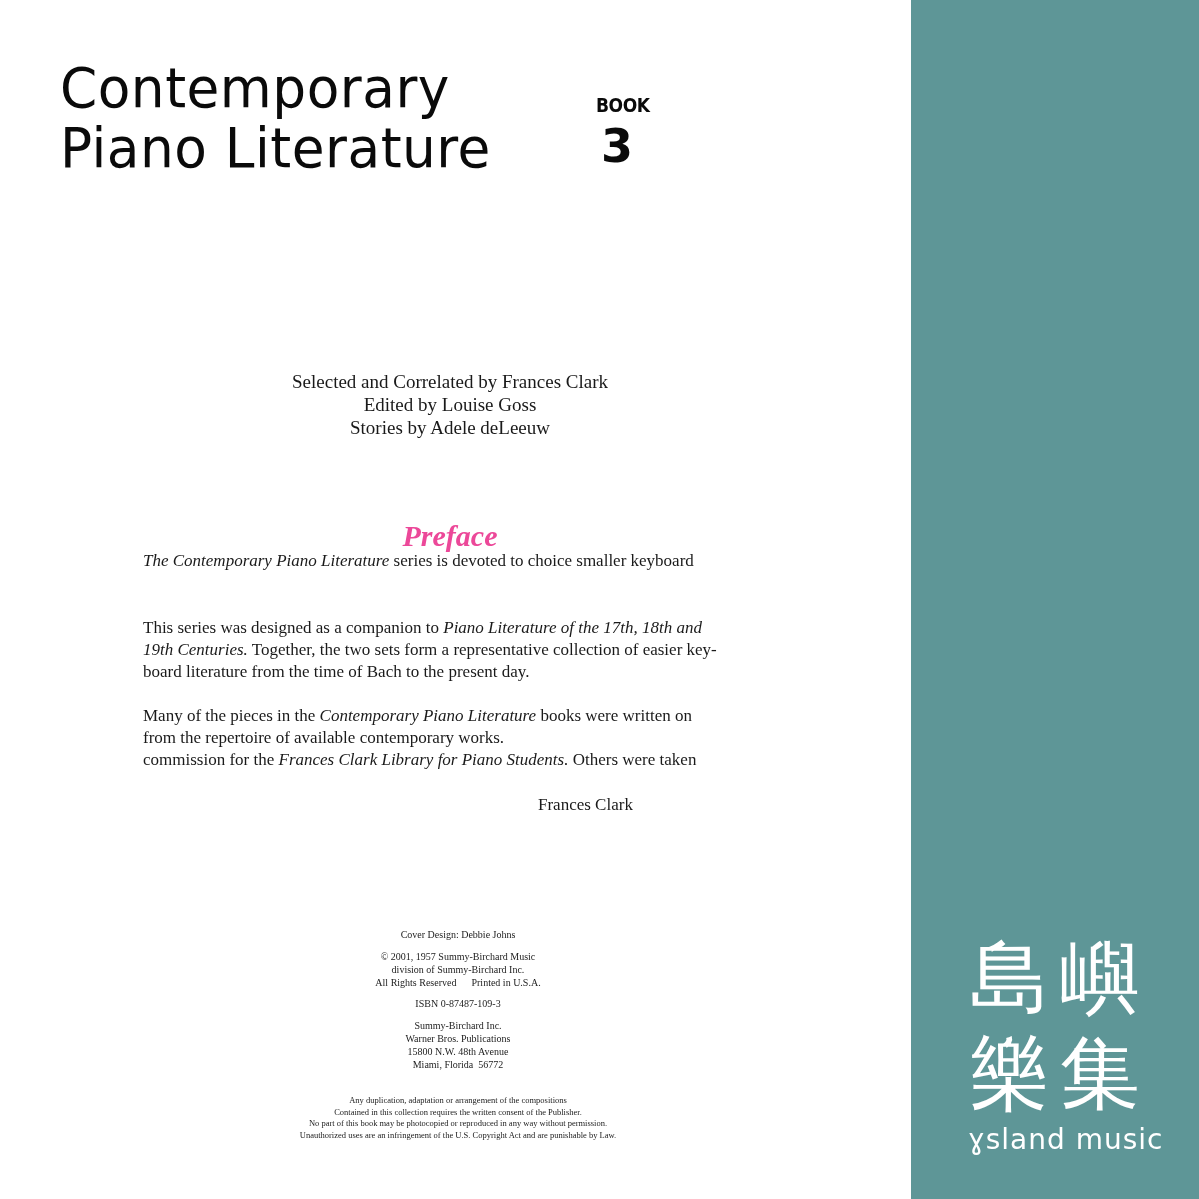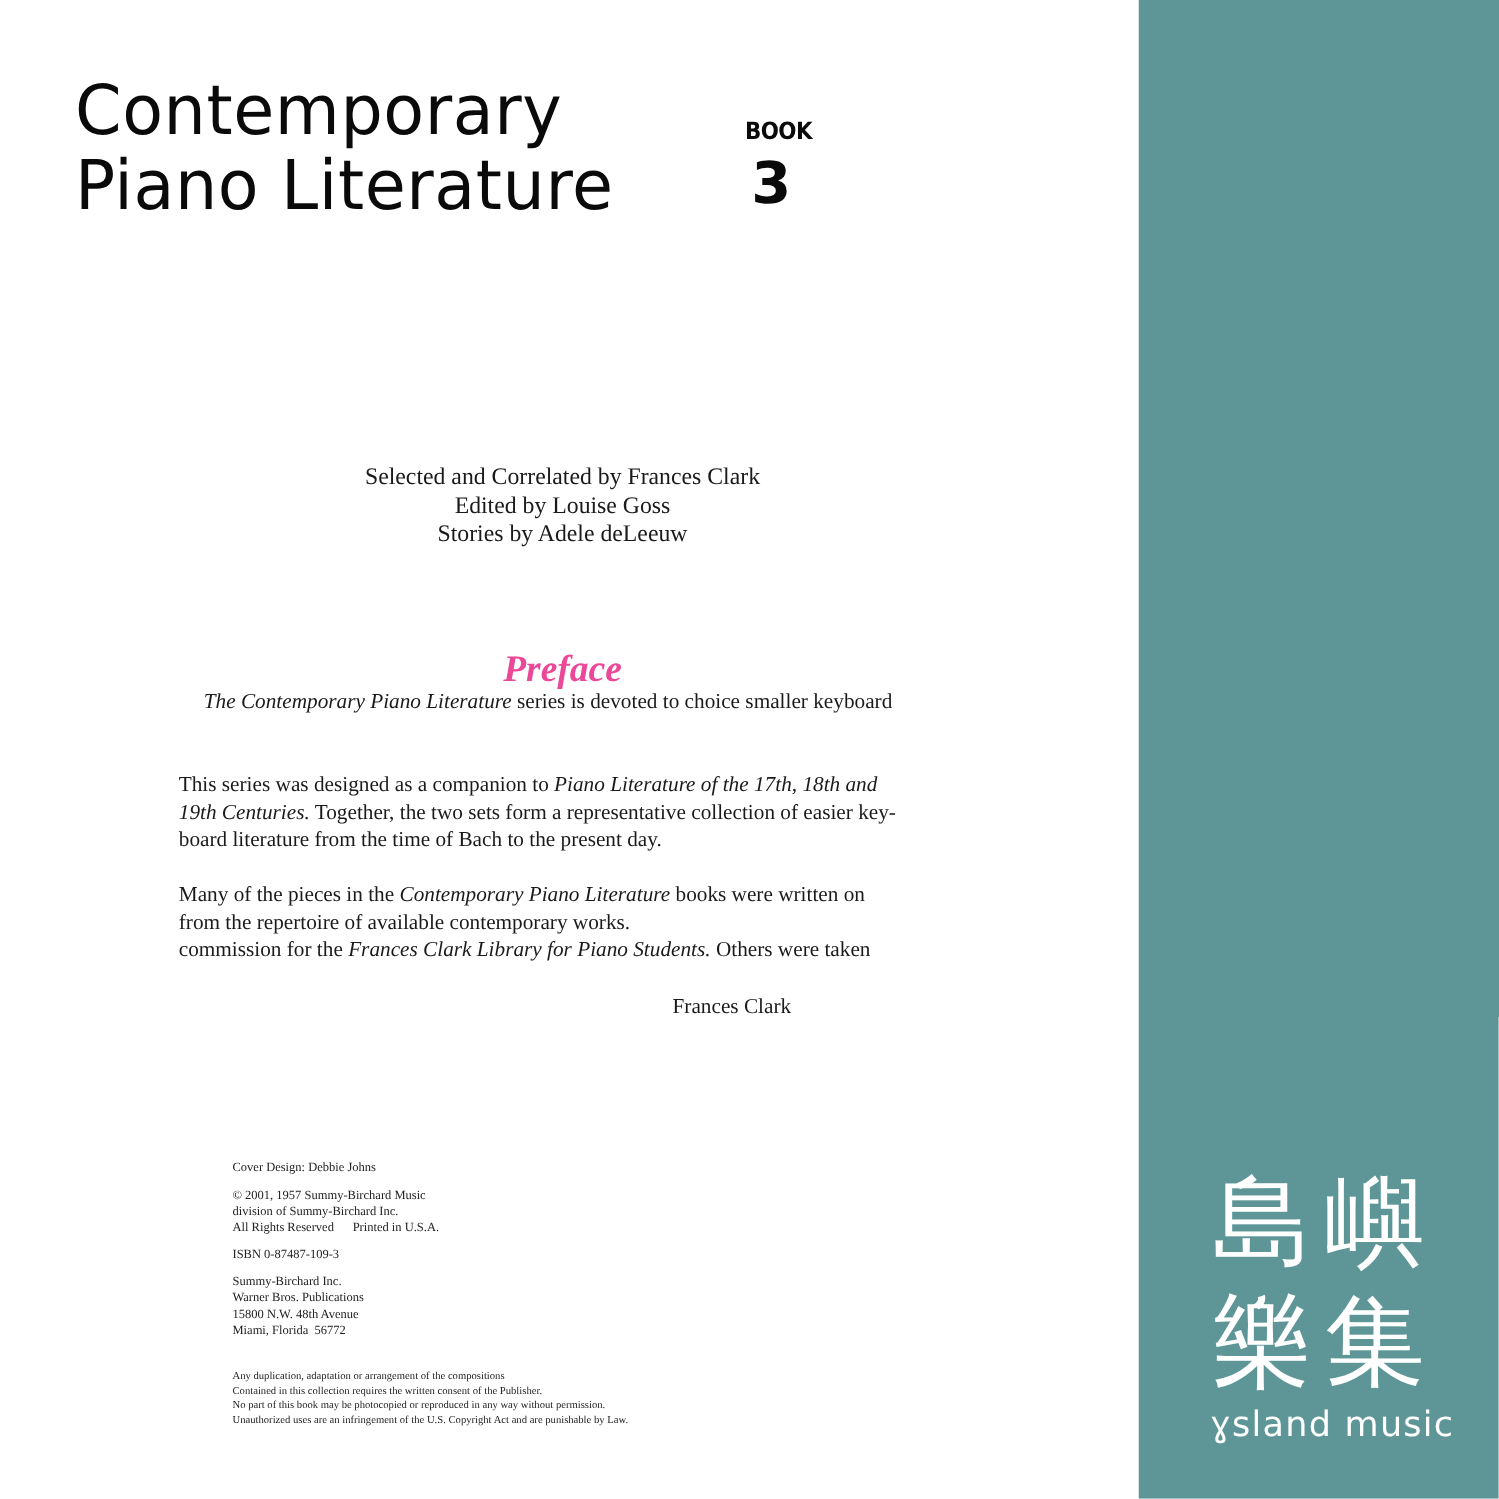--- a/index.html
+++ b/index.html
@@ -51,33 +51,33 @@
       color: #ec4899;
       margin-top: 34px;
     }
 
     .para {
       position: absolute; left: 143px; width: 620px;
       font-size: 17px; line-height: 22px; color: #1a1a1a;
     }
     .para .line { display: block; white-space: nowrap; }
     .para i { font-style: italic; }
-    .p1 { top: 550px; margin-left: 20px; }
+    .p1 { top: 550px; }
     .p2 { top: 617px; }
     .p3 { top: 705px; }
 
     .signature {
       position: absolute; left: 538px; top: 795px;
       font-size: 17px; color: #1a1a1a; white-space: nowrap;
     }
 
     
     .small {
-      position: absolute; width: 500px; left: 186px;
-      font-size: 10px; line-height: 13px; color: #222;
+      position: absolute; width: 500px; left: 208px;
+      text-align: center; font-size: 10px; line-height: 13px; color: #222;
     }
     .small div { white-space: nowrap; }
     .s-cover { top: 928px; }
     .s-copy { top: 950px; }
     .s-isbn { top: 997px; }
     .s-dist { top: 1019px; }
     .s-legal { top: 1095px; font-size: 8.5px; line-height: 11.5px; }
 
     
     .logo {

